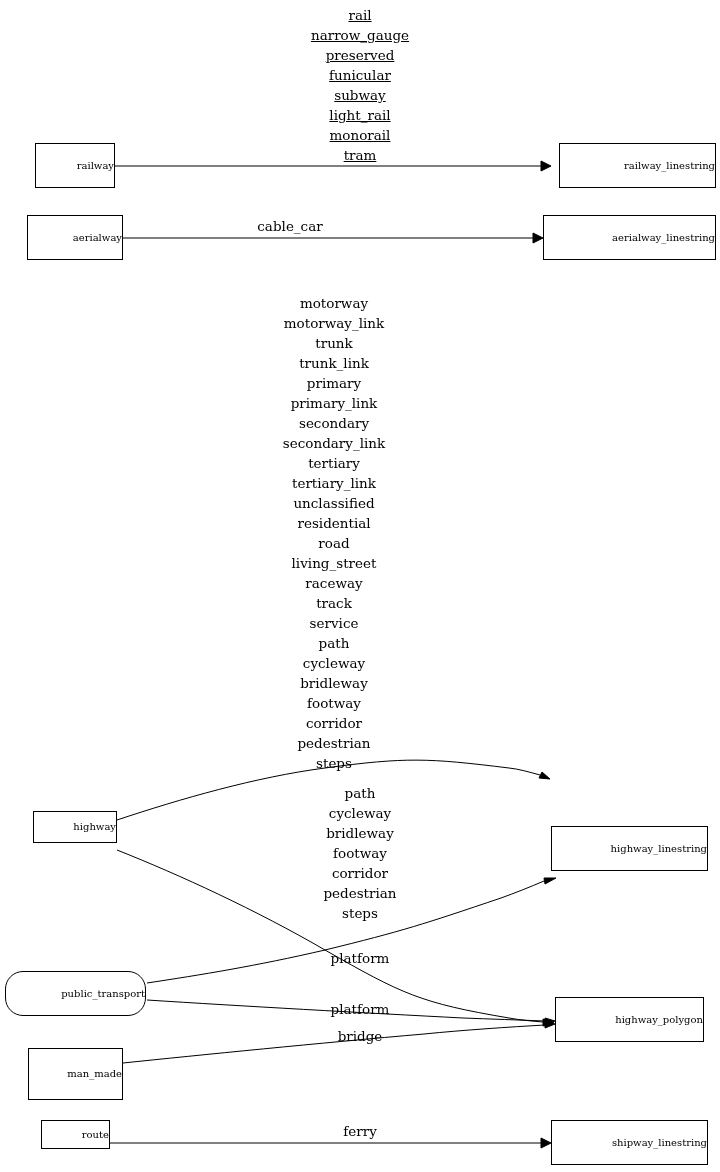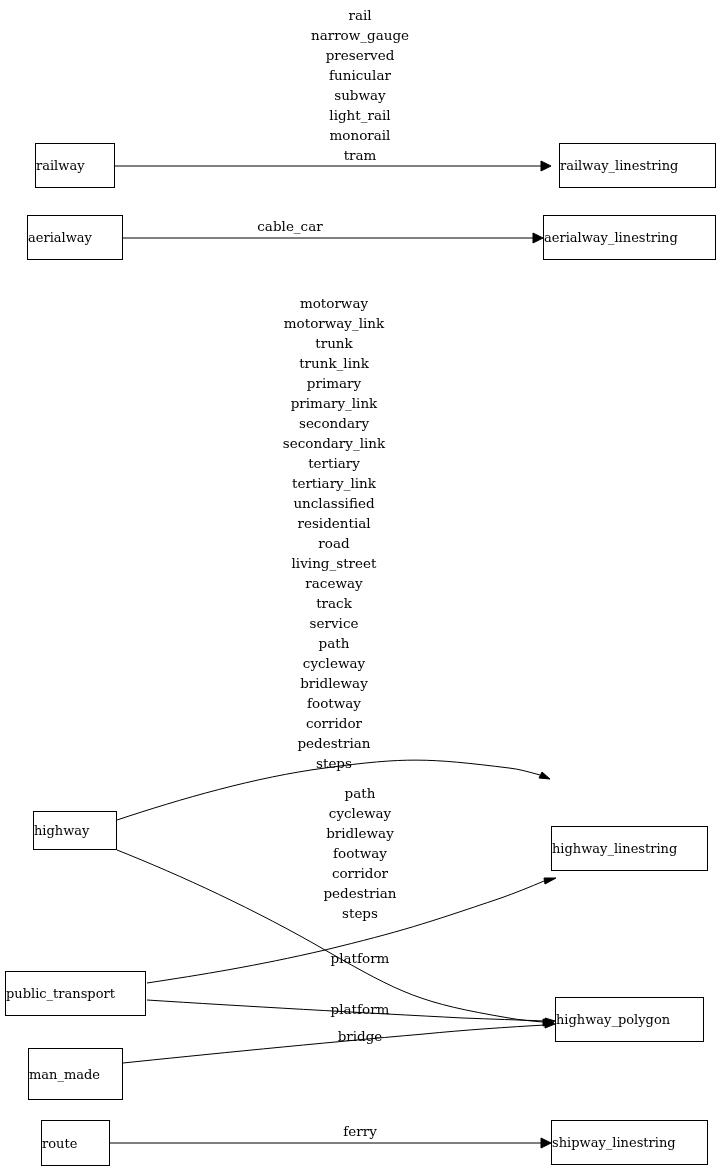--- a/index.html
+++ b/index.html
@@ -16,22 +16,22 @@
     color: #000000;
     overflow: hidden;
   }
   .node {
     position: absolute;
     box-sizing: border-box;
     border: 1px solid #000000;
     background: #ffffff;
     display: flex;
     align-items: center;
-    justify-content: flex-start;
-    font-size: 13px;
+    justify-content: flex-end;
+    font-size: 10px;
     line-height: 1;
     white-space: nowrap;
   }
   .edge-label {
     position: absolute;
     font-size: 13.5px;
     line-height: 20px;
     text-align: center;
     white-space: pre;
     color: #000000;
@@ -83,44 +83,44 @@
       </div>
       <div class="node" style="left: 551px; top: 143px; width: 157px; height: 45px; margin-left: 8px;">
         <span>railway_linestring</span>
       </div>
       <div class="node" style="left: 27px; top: 215px; width: 96px; height: 45px;">
         <span>aerialway</span>
       </div>
       <div class="node" style="left: 543px; top: 215px; width: 173px; height: 45px;">
         <span>aerialway_linestring</span>
       </div>
-      <div class="node" style="left: 33px; top: 811px; width: 84px; height: 39px;">
+      <div class="node" style="left: 33px; top: 811px; width: 84px; height: 32px;">
         <span>highway</span>
       </div>
       <div class="node" style="left: 551px; top: 826px; width: 157px; height: 45px;">
         <span>highway_linestring</span>
       </div>
-      <div class="node" style="left: 5px; top: 971px; width: 141px; height: 45px;">
+      <div class="node" style="left: 5px; top: 971px; width: 141px; height: 45px; border-radius: 18px;">
         <span>public_transport</span>
       </div>
       <div class="node" style="left: 555px; top: 997px; width: 149px; height: 45px;">
         <span>highway_polygon</span>
       </div>
       <div class="node" style="left: 28px; top: 1048px; width: 95px; height: 52px;">
         <span>man_made</span>
       </div>
-      <div class="node" style="left: 41px; top: 1120px; width: 69px; height: 46px;">
+      <div class="node" style="left: 41px; top: 1120px; width: 69px; height: 29px;">
         <span>route</span>
       </div>
       <div class="node" style="left: 551px; top: 1120px; width: 157px; height: 45px;">
         <span>shipway_linestring</span>
       </div>
     </div>
   <div id="labels">
-      <div class="edge-label" style="left: 0px; top: 5px; width: 720px; text-align: center;">rail
+      <div class="edge-label" style="left: 0px; top: 5px; width: 720px; text-align: center; text-decoration: underline;">rail
 narrow_gauge
 preserved
 funicular
 subway
 light_rail
 monorail
 tram</div>
       <div class="edge-label" style="left: 0px; top: 216px; width: 580px; text-align: center;">cable_car</div>
       <div class="edge-label" style="left: 0px; top: 293px; width: 668px; text-align: center;">motorway
 motorway_link

